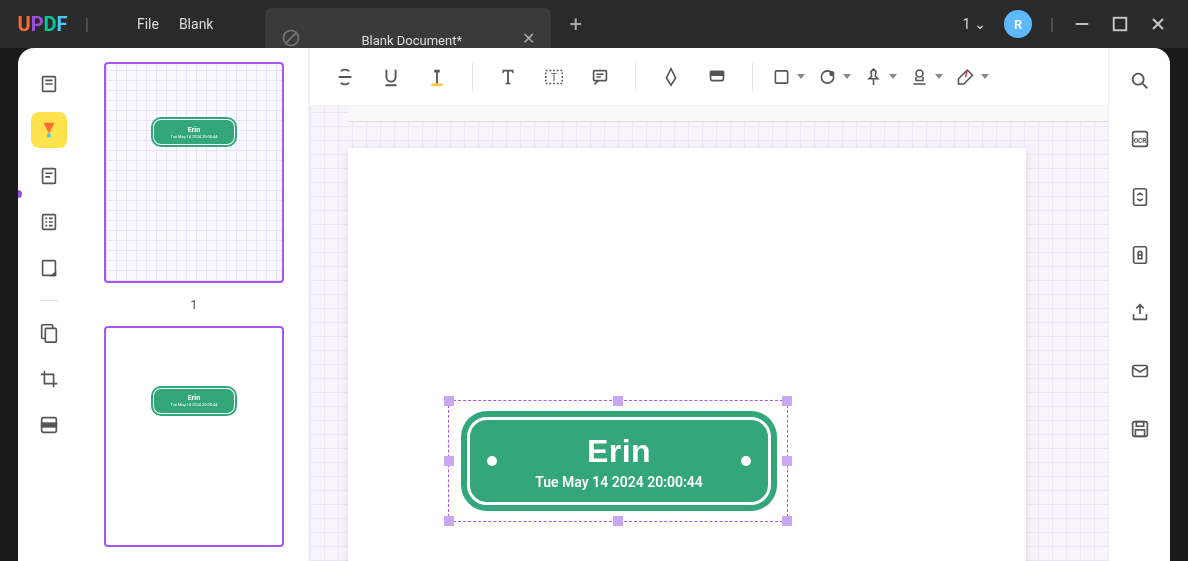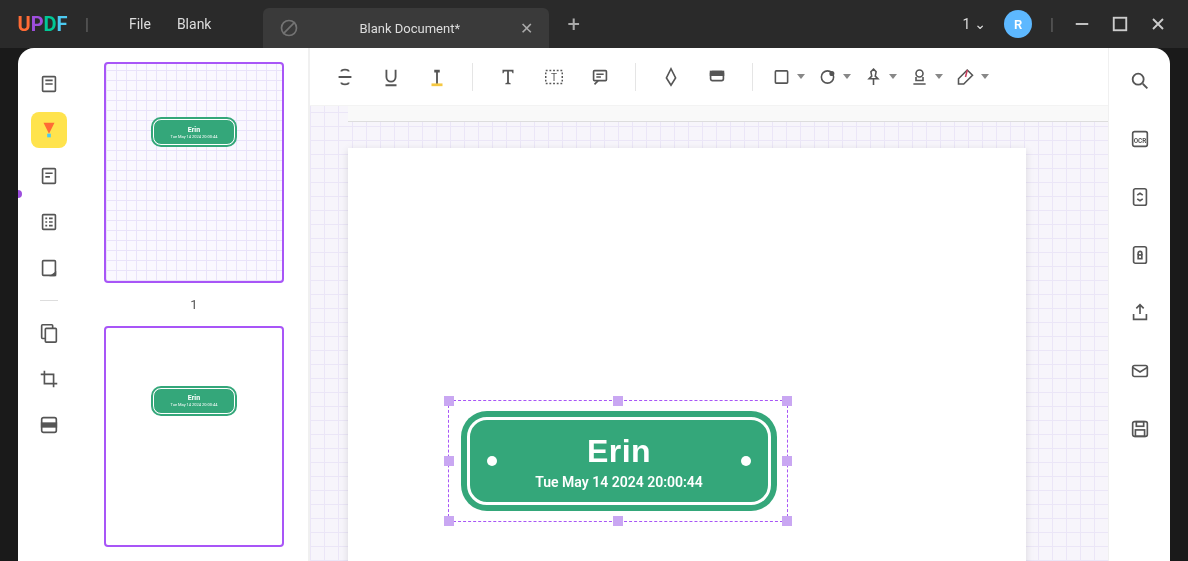--- a/index.html
+++ b/index.html
@@ -4,24 +4,24 @@
 <style>
 *{margin:0;padding:0;box-sizing:border-box;font-family:-apple-system,BlinkMacSystemFont,"Segoe UI",Roboto,sans-serif;}
 body{width:1188px;height:561px;background:#1a1a1a;overflow:hidden;position:relative;}
 
 .titlebar{height:48px;background:#2a2a2a;display:flex;align-items:center;color:#ccc;}
 .logo{width:85px;display:flex;align-items:center;justify-content:center;font-size:20px;font-weight:700;}
 .logo span:nth-child(1){color:#ff6b35;}
 .logo span:nth-child(2){color:#9d4edd;}
 .logo span:nth-child(3){color:#00c896;}
 .logo span:nth-child(4){color:#4cc9f0;}
-.menu{display:flex;gap:26px;padding:0 40px;}
+.menu{display:flex;gap:20px;padding:0 40px;margin-left:8px;}
 .menu-item{color:#ddd;font-size:14px;cursor:pointer;}
 .tab-area{display:flex;align-items:center;margin-left:12px;}
-.tab{background:#3a3a3a;height:40px;display:flex;align-items:center;padding:0 16px;gap:60px;border-radius:6px 6px 0 0;margin-top:8px;}
+.tab{background:#3a3a3a;height:40px;display:flex;align-items:flex-end;padding:0 16px;gap:60px;border-radius:6px 6px 0 0;margin-top:8px;}
 .tab-icon{width:20px;height:20px;opacity:.6;}
 .tab-title{color:#ddd;font-size:13px;}
 .tab-close{color:#aaa;font-size:16px;cursor:pointer;}
 .add-tab{color:#aaa;font-size:22px;margin-left:18px;cursor:pointer;}
 .title-right{margin-left:auto;display:flex;align-items:center;gap:18px;padding-right:20px;}
 .tab-count{color:#ddd;font-size:14px;display:flex;align-items:center;gap:4px;}
 .avatar{width:28px;height:28px;border-radius:50%;background:#5db8ff;color:#fff;display:flex;align-items:center;justify-content:center;font-size:13px;font-weight:600;}
 .sep{color:#666;}
 .win-btn{width:20px;height:20px;display:flex;align-items:center;justify-content:center;color:#ccc;cursor:pointer;}
 

